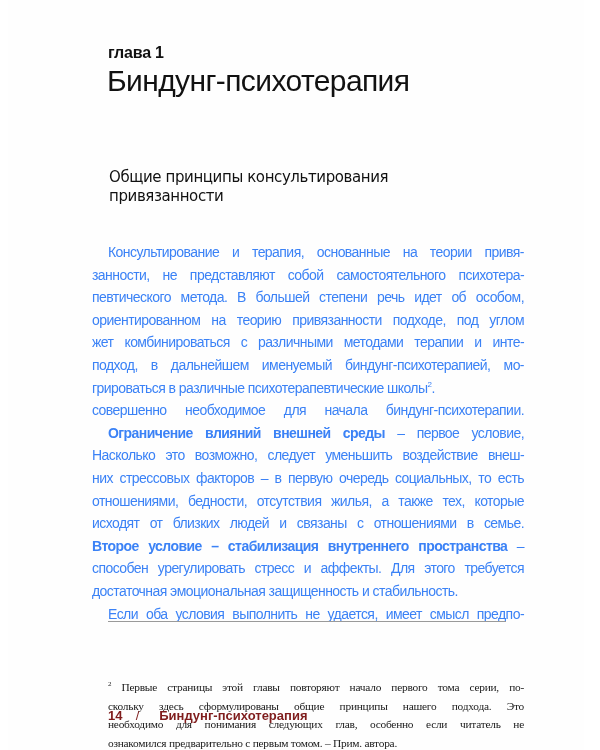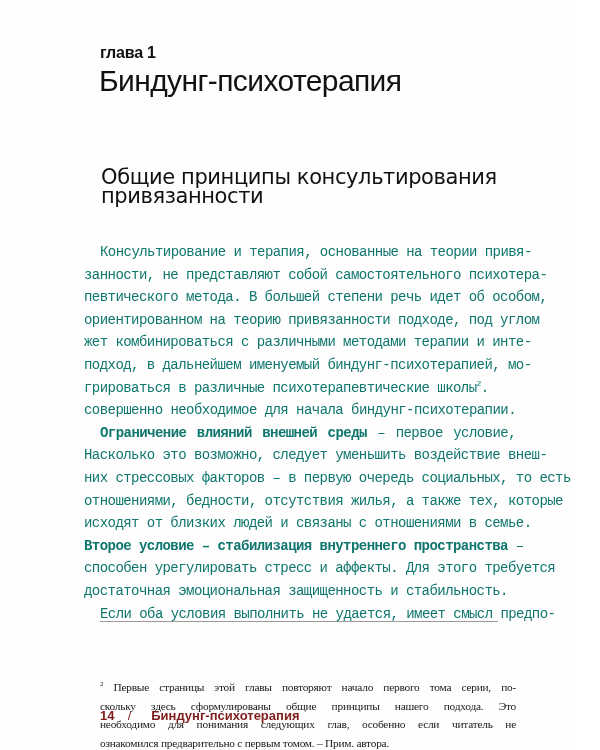--- a/index.html
+++ b/index.html
@@ -9,21 +9,21 @@
     }
     body {
       width: 600px;
       height: 750px;
       position: relative;
       overflow: hidden;
       color: #1a1a1a;
     }
     .page {
       position: absolute;
-      left: 0; top: 0;
+      left: 8px; top: 0;
       width: 576px; height: 750px;
       background: #fefefe;
     }
     .chapter-label {
       position: absolute;
       left: 100px; top: 44px;
       font-family: "Liberation Sans", sans-serif;
       font-weight: bold;
       font-size: 16px;
       letter-spacing: -0.2px;
@@ -37,35 +37,35 @@
       font-weight: normal;
       letter-spacing: -0.6px;
       color: #111;
       white-space: nowrap;
     }
     .section-heading {
       position: absolute;
       left: 101px; top: 168px;
       width: 400px;
       font-family: "DejaVu Sans", sans-serif;
-      font-size: 21px;
+      font-size: 15px;
       line-height: 19px;
       letter-spacing: -0.4px;
       color: #111;
     }
     .section-heading span { display: block; white-space: nowrap; }
     .body-text {
       position: absolute;
       left: 84px; top: 241px;
       width: 432px;
-      font-family: Liberation Mono, monospace;
+      font-family: Liberation Sans, sans-serif;
       font-size: 14px;
       line-height: 22.6px;
       letter-spacing: -0.55px;
-      color: #0f766e;
+      color: #3b82f6;
     }
     .body-text .line {
       display: block;
       white-space: nowrap;
       text-align: justify;
       text-align-last: justify;
       height: 22.6px;
     }
     .body-text .line.last {
       text-align-last: left;

